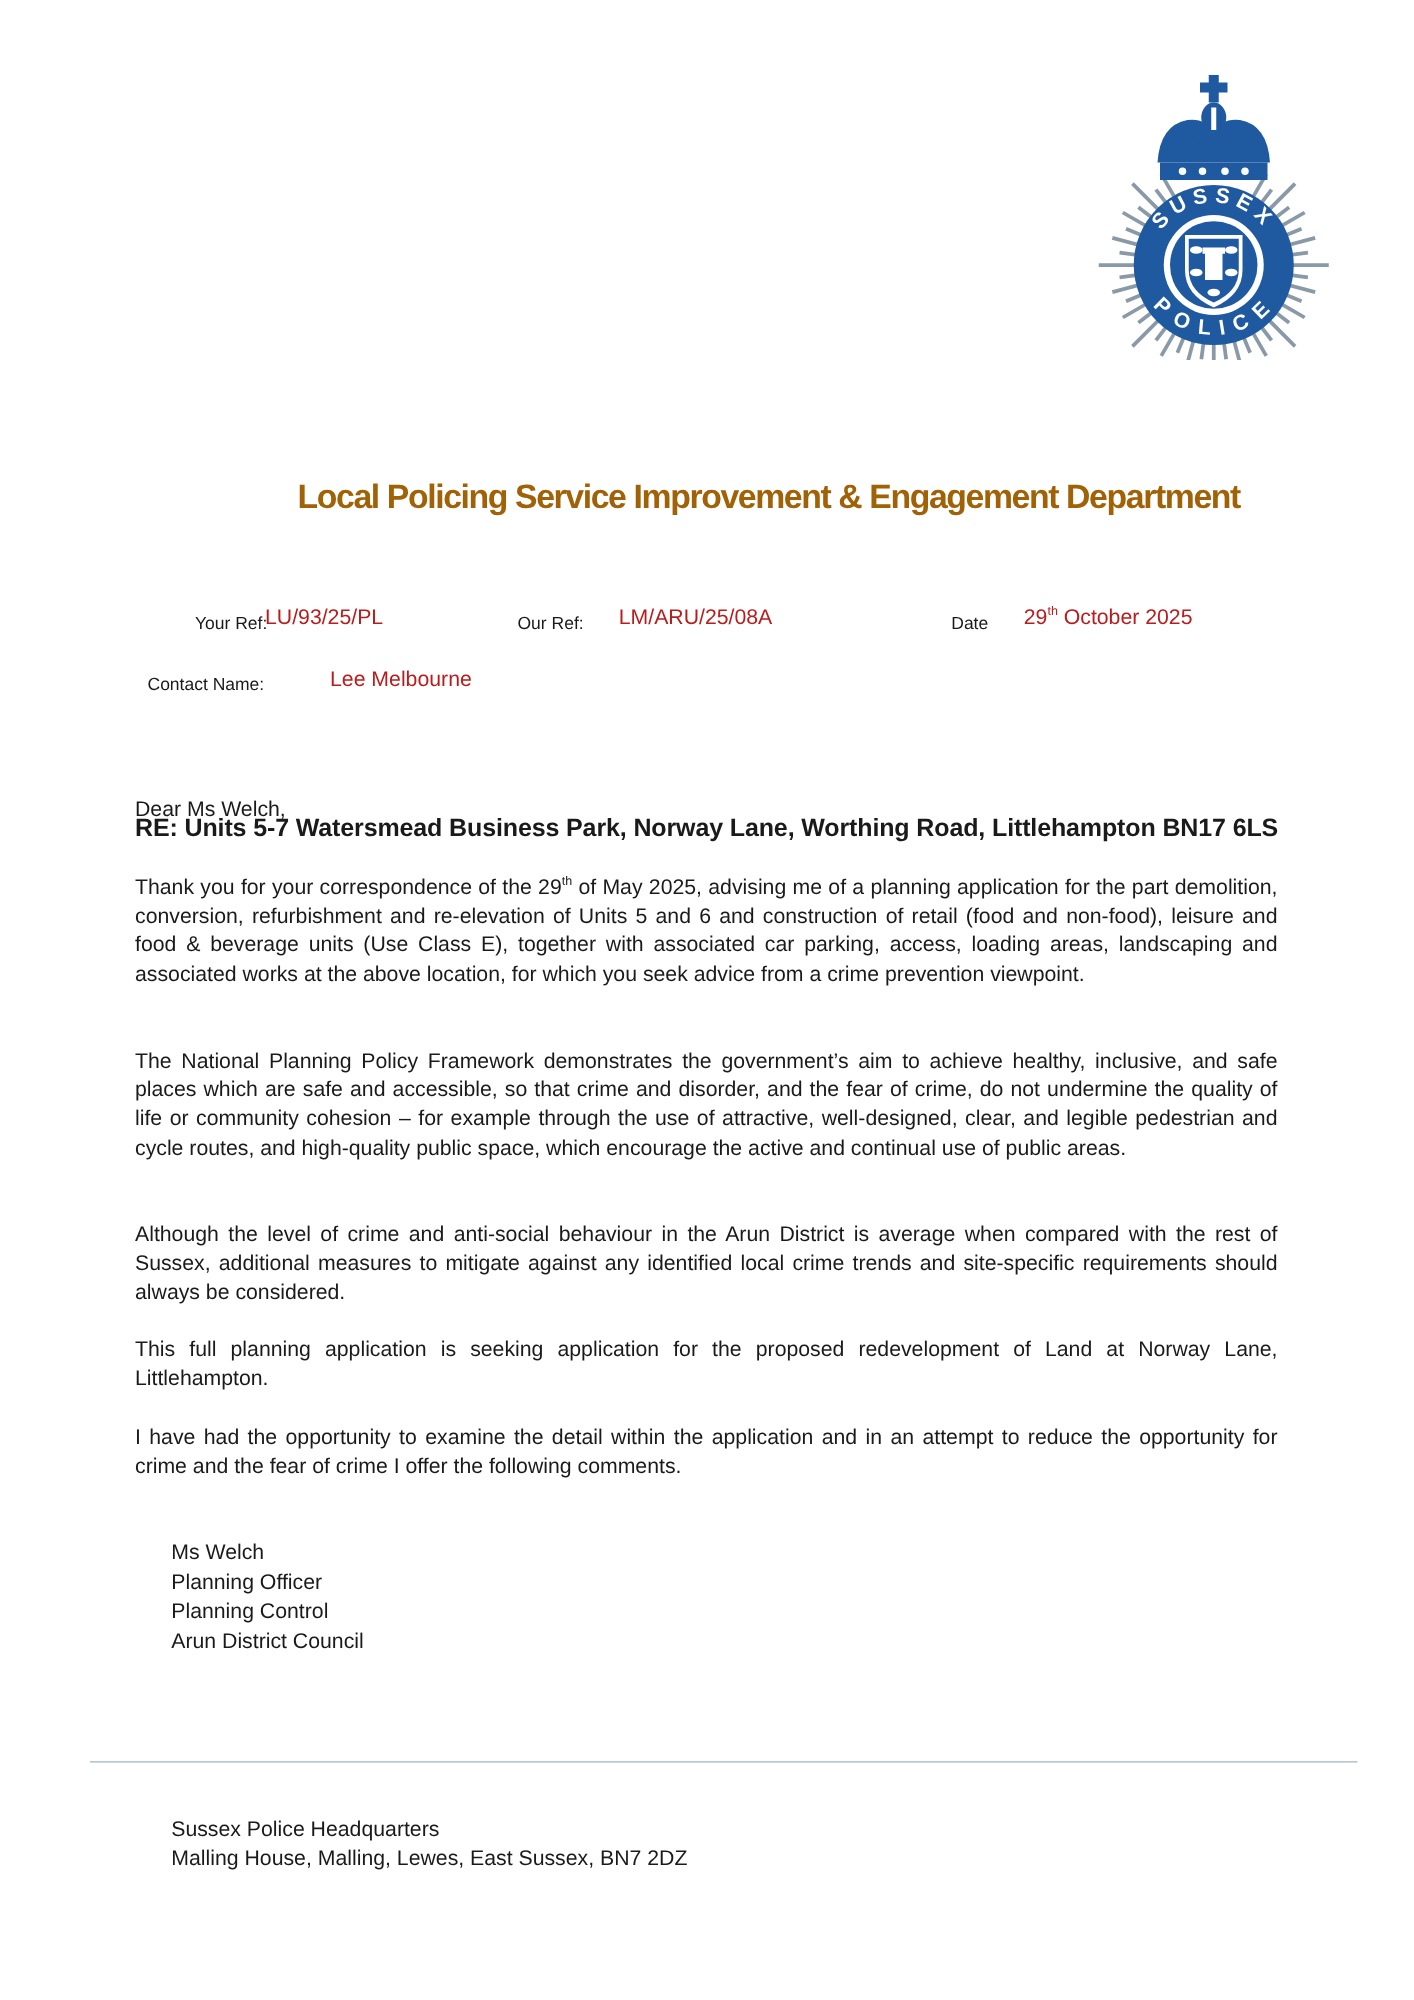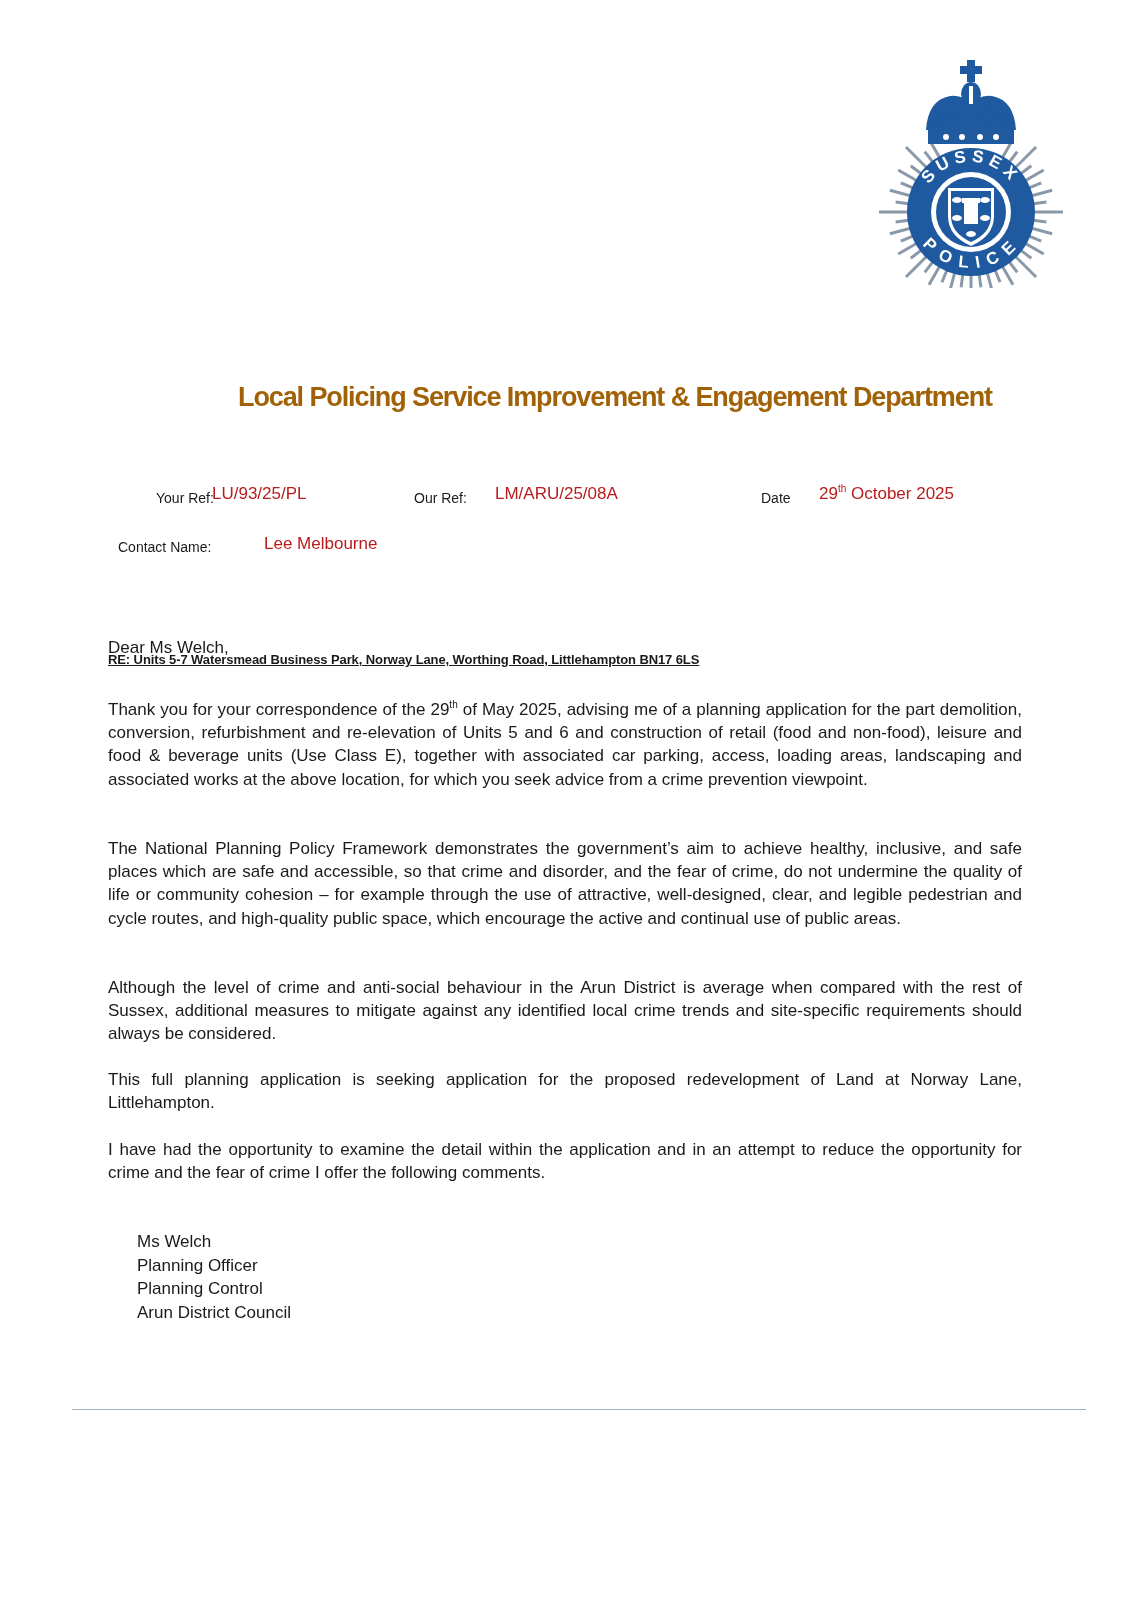--- a/index.html
+++ b/index.html
@@ -45,23 +45,22 @@
       position: absolute;
       left: 108px;
       top: 606px;
       font-size: 17px;
       margin-top: 32px;
     }
     .re-line {
       position: absolute;
       left: 108px;
       top: 652px;
-      font-size: 13px;
+      font-size: 20px;
       font-weight: bold;
-      text-decoration: underline;
       white-space: nowrap;
       letter-spacing: -0.1px;
     }
     .body-text {
       position: absolute;
       left: 108px;
       width: 914px;
       font-size: 17px;
       line-height: 23.2px;
       text-align: justify;
@@ -220,13 +219,15 @@
 <div class="addressee">
   <div>Ms Welch</div>
   <div>Planning Officer</div>
   <div>Planning Control</div>
   <div>Arun District Council</div>
 </div>
 
 <div class="divider"></div>
 
 <div class="footer-address">
+  <div>Sussex Police Headquarters</div>
+  <div>Malling House, Malling, Lewes, East Sussex, BN7 2DZ</div>
 </div>
 
 </body></html>

